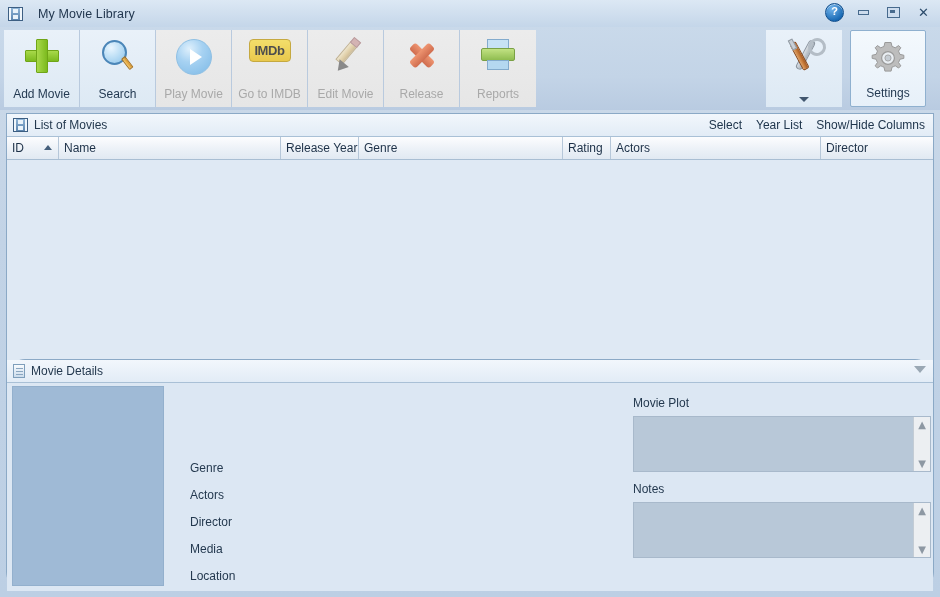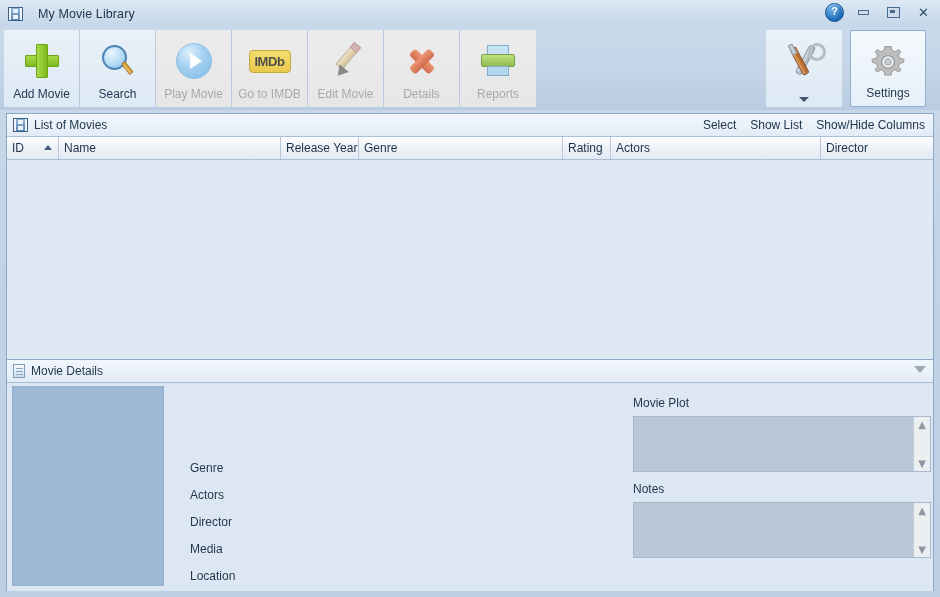--- a/index.html
+++ b/index.html
@@ -59,21 +59,21 @@
     padding-top:9px;
     background:linear-gradient(180deg,#e9f1f9 0%,#dde9f4 100%);
     border-right:1px solid #b9cade;
     position:relative;
   }
   .tb-btn.disabled{
     background:linear-gradient(180deg,#ececec 0%,#e6e6e6 100%);
   }
   .tb-btn .lbl{position:absolute;bottom:6px;font-size:12px;color:#243a52;white-space:nowrap;}
   .tb-btn.disabled .lbl{color:#a9a9a9;}
-  .tb-ico{height:44px;display:flex;align-items:center;justify-content:center;}
+  .tb-ico{height:44px;display:flex;align-items:flex-start;justify-content:center;}
 
   
   .ico-plus{position:relative;width:34px;height:34px;}
   .ico-plus .h{position:absolute;left:0;top:11px;width:34px;height:12px;background:linear-gradient(180deg,#a8d94a,#7cba1e);border:1px solid #6fa517;box-sizing:border-box;border-radius:1px;}
   .ico-plus .v{position:absolute;left:11px;top:0;width:12px;height:34px;background:linear-gradient(90deg,#a8d94a,#7cba1e);border:1px solid #6fa517;box-sizing:border-box;border-radius:1px;}
 
   .ico-folderplus{position:relative;width:38px;height:34px;}
   .ico-folderplus .fold{position:absolute;left:6px;bottom:0;width:30px;height:17px;
      background:linear-gradient(180deg,#a9cff0,#6ba3dc);border:1px solid #4d84bd;box-sizing:border-box;border-radius:2px 2px 3px 3px;}
   .ico-folderplus .tab{position:absolute;left:6px;bottom:15px;width:13px;height:4px;background:#8cbbe8;border:1px solid #4d84bd;box-sizing:border-box;border-radius:2px 2px 0 0;}
@@ -181,21 +181,21 @@
     border-right:1px solid #b6c7d9;
     display:flex;align-items:center;
     padding-left:5px;font-size:12px;color:#1d3148;
     position:relative;white-space:nowrap;overflow:hidden;
   }
   .sort-asc{position:absolute;right:6px;top:8px;width:0;height:0;
     border-left:4px solid transparent;border-right:4px solid transparent;border-bottom:5px solid #46607c;}
   .grid-body{background:#dfe9f4;height:194px;}
 
   
-  #details-panel{top:359px;height:232px;background:#dce7f3;}
+  #details-panel{top:359px;height:232px;background:#dce7f3;border-radius:19px;}
   .collapse-chevron{position:absolute;right:7px;top:6px;width:0;height:0;
     border-left:6px solid transparent;border-right:6px solid transparent;border-top:7px solid #9aa8b4;}
   .details-body{position:relative;height:208px;background:#dce7f3;}
   .poster{
     position:absolute;left:5px;top:3px;width:152px;height:200px;
     background:#9fbad6;border:1px solid #93b0cd;box-sizing:border-box;
   }
   .field-labels{position:absolute;left:183px;top:78px;display:flex;flex-direction:column;gap:13px;}
   .field-labels span{font-size:12px;color:#24394f;}
   .right-col{position:absolute;left:626px;top:13px;width:300px;}
@@ -296,21 +296,21 @@
         <span class="lbl">Edit Movie</span>
       </div>
 
       <div class="tb-btn disabled dis">
         <span class="tb-ico">
           <span class="ico-x">
               <span class="b1"></span>
               <span class="b2"></span>
             </span>
         </span>
-        <span class="lbl">Details</span>
+        <span class="lbl">Release</span>
       </div>
 
 
       <div class="tb-btn disabled dis" style="border-right:none;">
         <span class="tb-ico">
           <span class="ico-print">
               <span class="paper"></span>
               <span class="mid"></span>
               <span class="out"></span>
             </span>
@@ -354,21 +354,21 @@
           <span class="body"></span>
             <span class="strip s1"></span>
             <span class="strip s2"></span>
           <span class="win"></span>
             <span class="win2"></span>
         </span>
         <span>List of Movies</span>
       </span>
       <span class="panel-links">
         <span>Select</span>
-        <span>Show List</span>
+        <span>Year List</span>
         <span>Show/Hide Columns</span>
       </span>
     </div>
 
     <div class="grid-head">
       <div class="gh-cell" style="width:52px;">
         <span>ID</span>
         <span class="sort-asc"></span>
       </div>
       <div class="gh-cell" style="width:222px;">

